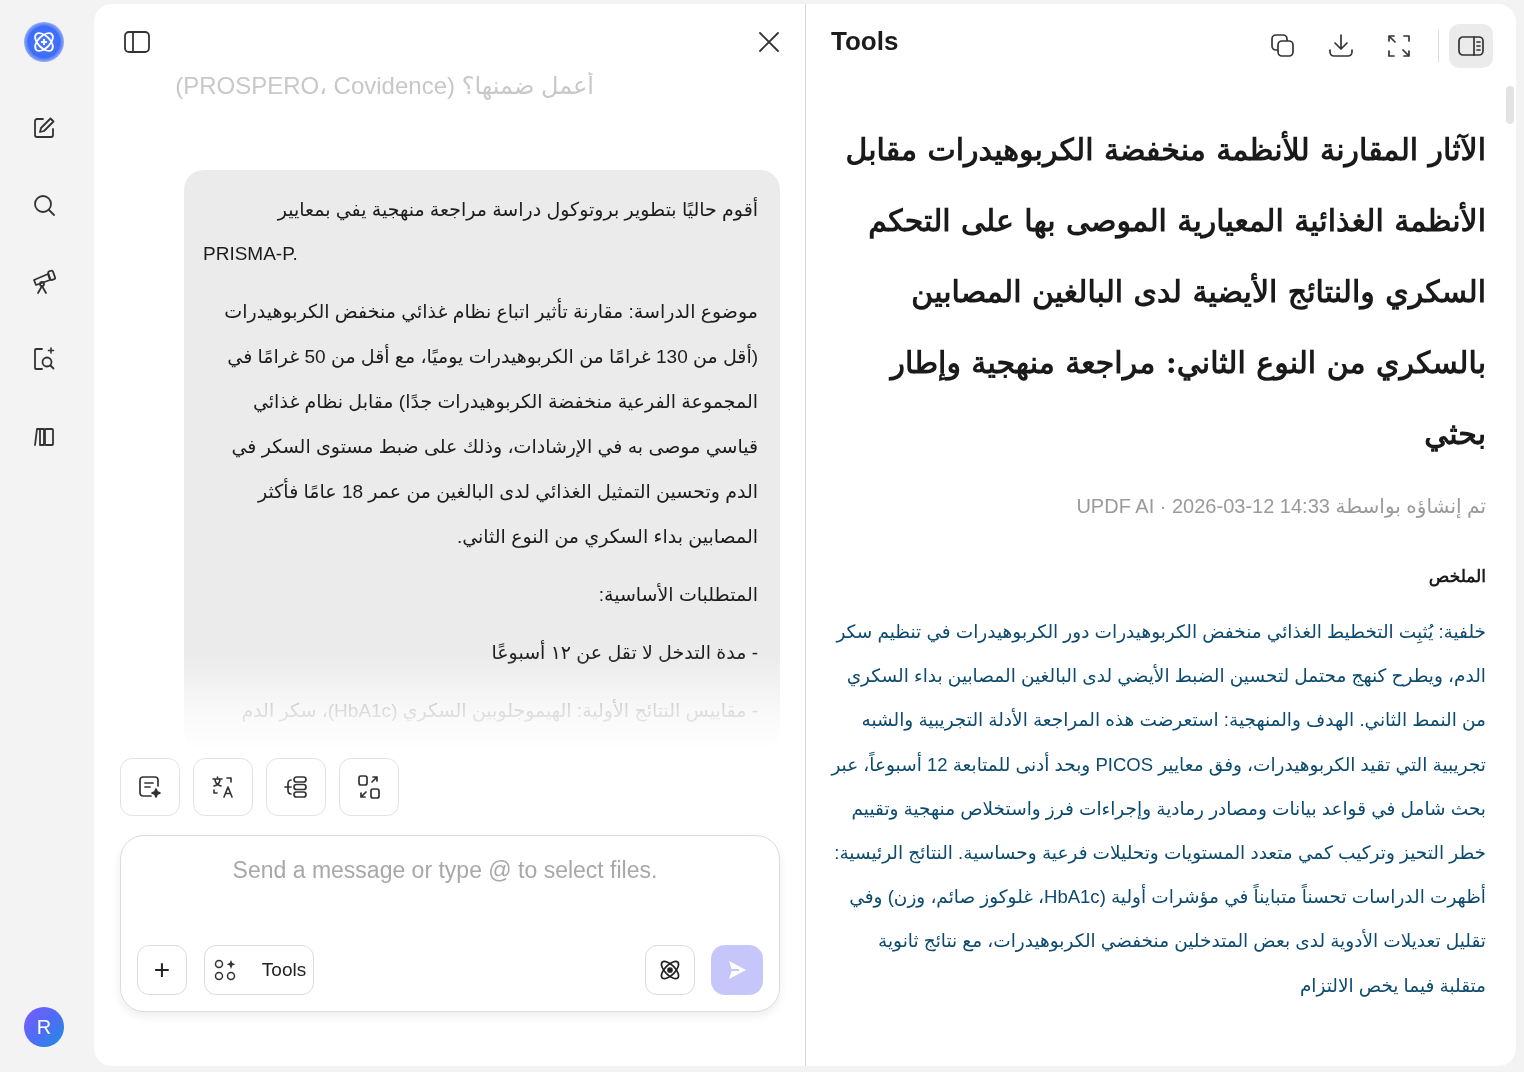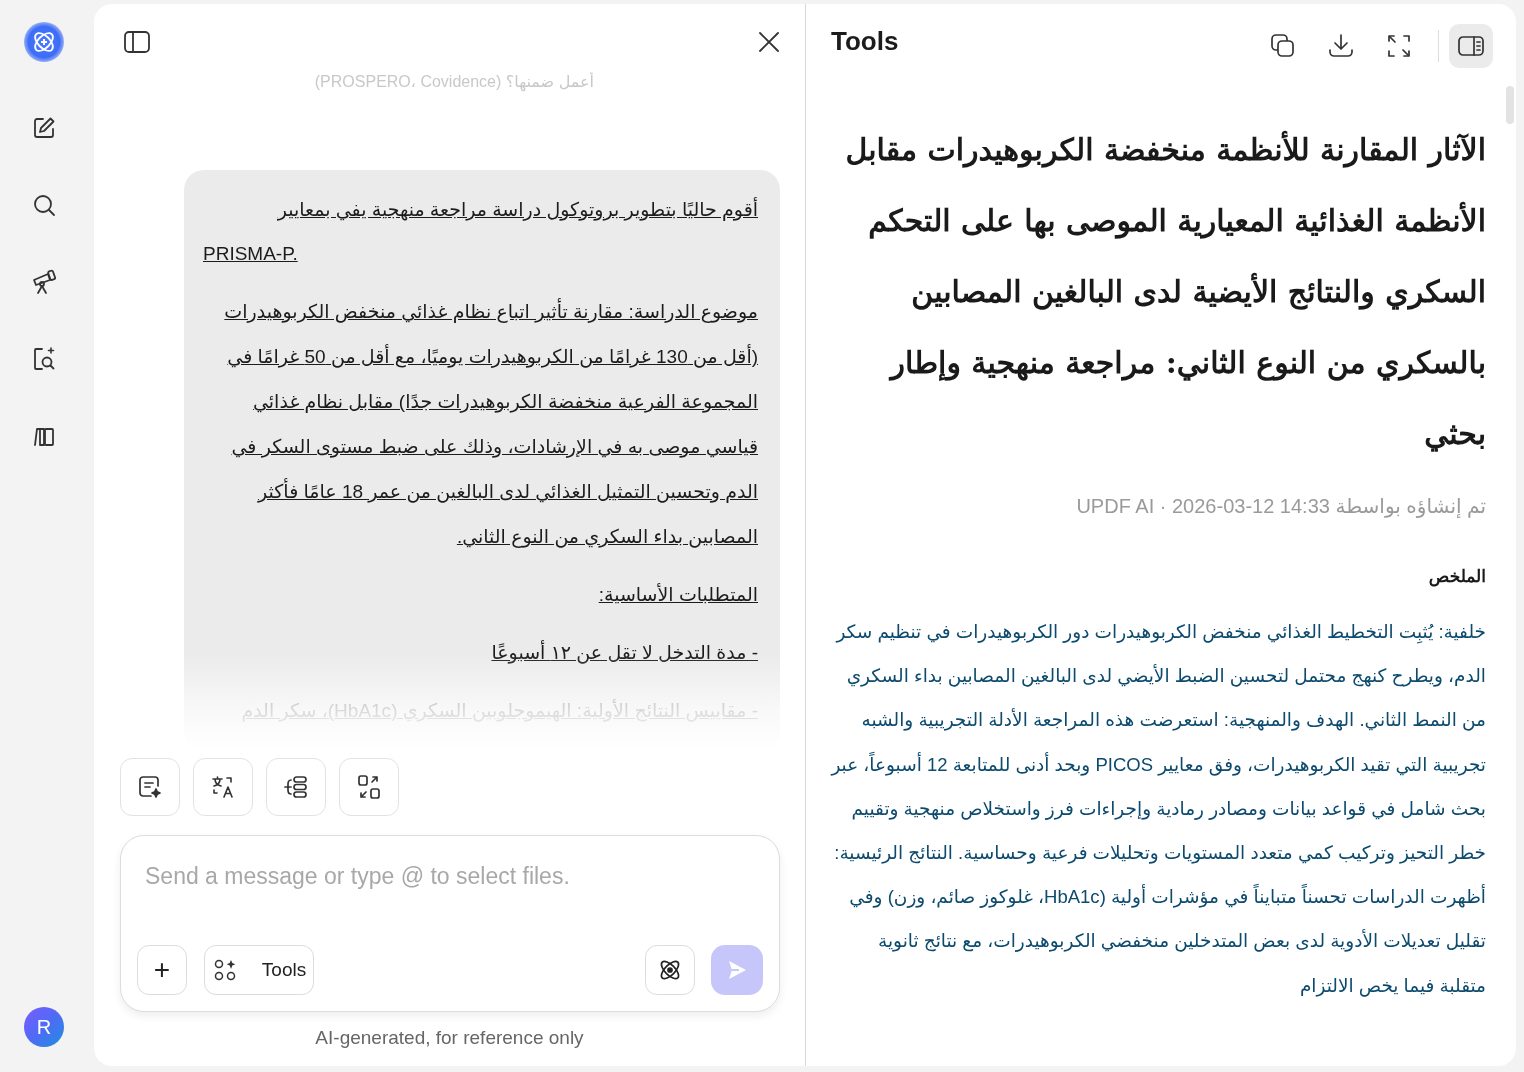--- a/index.html
+++ b/index.html
@@ -17,33 +17,33 @@
     background: linear-gradient(135deg, #7a5cff 0%, #4f6bf5 50%, #1e8fe0 100%); color: #fff; font-size: 20px;
     display: flex; align-items: center; justify-content: center; }
 
   
   .card { position: absolute; left: 94px; top: 4px; width: 1422px; height: 1062px; background: #fff; border-radius: 18px; overflow: hidden; }
 
   
   .chat { position: absolute; left: 0; top: 0; width: 711px; height: 1062px; }
   .chat-header { position: absolute; left: 0; top: 0; width: 711px; height: 76px; }
   .icon-btn { position: absolute; width: 36px; height: 36px; display: flex; align-items: center; justify-content: center; cursor: pointer; }
-  .faded-line { position: absolute; left: 40px; top: 68px; width: 460px; height: 30px; direction: rtl; text-align: right; color: #c8c8c8; font-size: 16px; overflow: hidden; white-space: nowrap; }
+  .faded-line { position: absolute; left: 40px; top: 68px; width: 460px; height: 30px; direction: rtl; text-align: right; color: #c8c8c8; font-size: 24px; overflow: hidden; white-space: nowrap; }
   .bubble { position: absolute; left: 90px; top: 166px; width: 596px; height: 580px; background: #ebebeb; border-radius: 20px; padding: 18px 22px 0 19px; overflow: hidden; direction: rtl; text-align: right; font-size: 19px; color: #1c1c1c; }
-  .bubble p { line-height: 45px; margin-bottom: 13px; text-decoration: underline; }
+  .bubble p { line-height: 45px; margin-bottom: 13px; }
   .bubble p.intro { line-height: 44px; }
   .bubble .ltr-line { direction: ltr; text-align: left; display: block; }
   .bubble-fade { position: absolute; left: 90px; top: 650px; width: 596px; height: 96px; background: linear-gradient(to bottom, rgba(255,255,255,0) 0%, rgba(255,255,255,0.7) 60%, #fff 100%); pointer-events: none; }
 
   .quick-actions { position: absolute; left: 26px; top: 754px; display: flex; gap: 13px; }
   .qa-btn { width: 60px; height: 58px; border: 1px solid #e2e2e6; border-radius: 12px; background: #fff; display: flex; align-items: center; justify-content: center; cursor: pointer; }
   .qa-btn svg { width: 30px; height: 30px; }
 
   .composer { position: absolute; left: 26px; top: 831px; width: 660px; height: 177px; border: 1px solid #dcdcdc; border-radius: 24px; background: #fff; box-shadow: 0 4px 10px rgba(0,0,0,0.07); }
-  .composer-input { position: absolute; left: 24px; top: 20px; width: 600px; height: 40px; border: none; outline: none; font-size: 23px; color: #333; font-family: "Liberation Sans", sans-serif; background: transparent; }
+  .composer-input { position: absolute; left: 24px; top: 14px; width: 600px; height: 40px; border: none; outline: none; font-size: 23px; color: #333; font-family: "Liberation Sans", sans-serif; background: transparent; text-align: center; }
   .composer-input::placeholder { color: #a8a8a8; }
   .plus-btn { position: absolute; left: 16px; top: 109px; width: 50px; height: 50px; border: 1px solid #dcdcdc; border-radius: 12px; display: flex; align-items: center; justify-content: center; cursor: pointer; font-size: 28px; color: #222; }
   .tools-btn { position: absolute; left: 83px; top: 109px; width: 110px; height: 50px; border: 1px solid #dcdcdc; border-radius: 12px; display: flex; align-items: center; justify-content: center; gap: 24px; cursor: pointer; font-size: 19px; color: #222; }
   .atom-btn { position: absolute; left: 524px; top: 109px; width: 50px; height: 50px; border: 1px solid #dcdcdc; border-radius: 12px; display: flex; align-items: center; justify-content: center; cursor: pointer; }
   .send-btn { position: absolute; left: 590px; top: 109px; width: 52px; height: 50px; border-radius: 14px; background: #c7c6fb; display: flex; align-items: center; justify-content: center; cursor: pointer; }
   .disclaimer { position: absolute; left: 0; top: 1023px; width: 711px; text-align: center; font-size: 19px; color: #666; }
 
   .divider { position: absolute; left: 711px; top: 0; width: 1px; height: 1062px; background: #d8d8d8; }
 
   
@@ -204,21 +204,20 @@
           </svg>
         </div>
         <div class="send-btn">
           <svg width="26" height="26" viewBox="0 0 26 26">
             <path d="M5 4l17 9-17 9 3-9z" fill="#fff"></path>
               <path d="M8 13h7" stroke="#c7c6fb" stroke-width="2"></path>
           </svg>
         </div>
       </div>
 
-      <div class="disclaimer">AI-generated, for reference only</div>
     </section>
 
     <div class="divider"></div>
 
     <section class="note">
       <div class="note-title">Tools</div>
 
       <div class="note-tools">
         <div class="note-tool">
           <svg viewBox="0 0 30 30" fill="none" stroke="#333" stroke-width="1.7">

